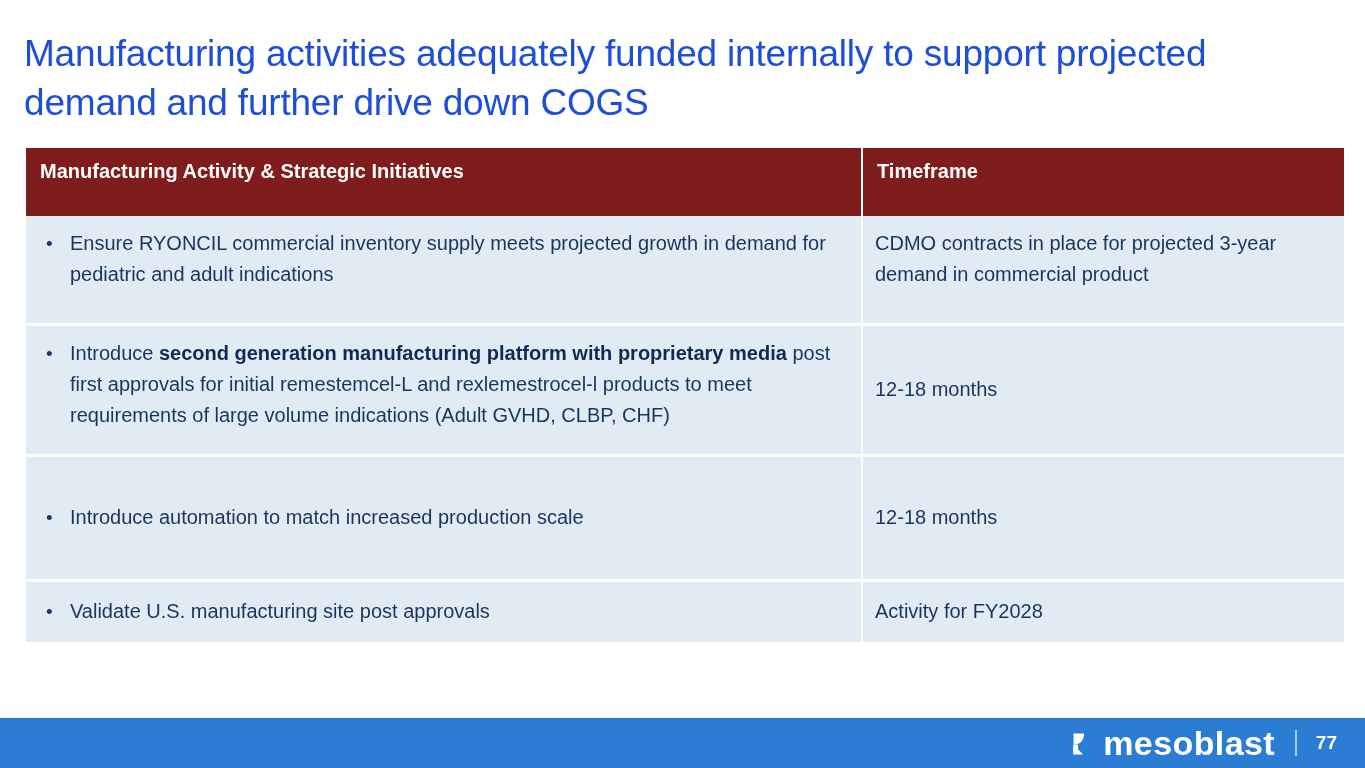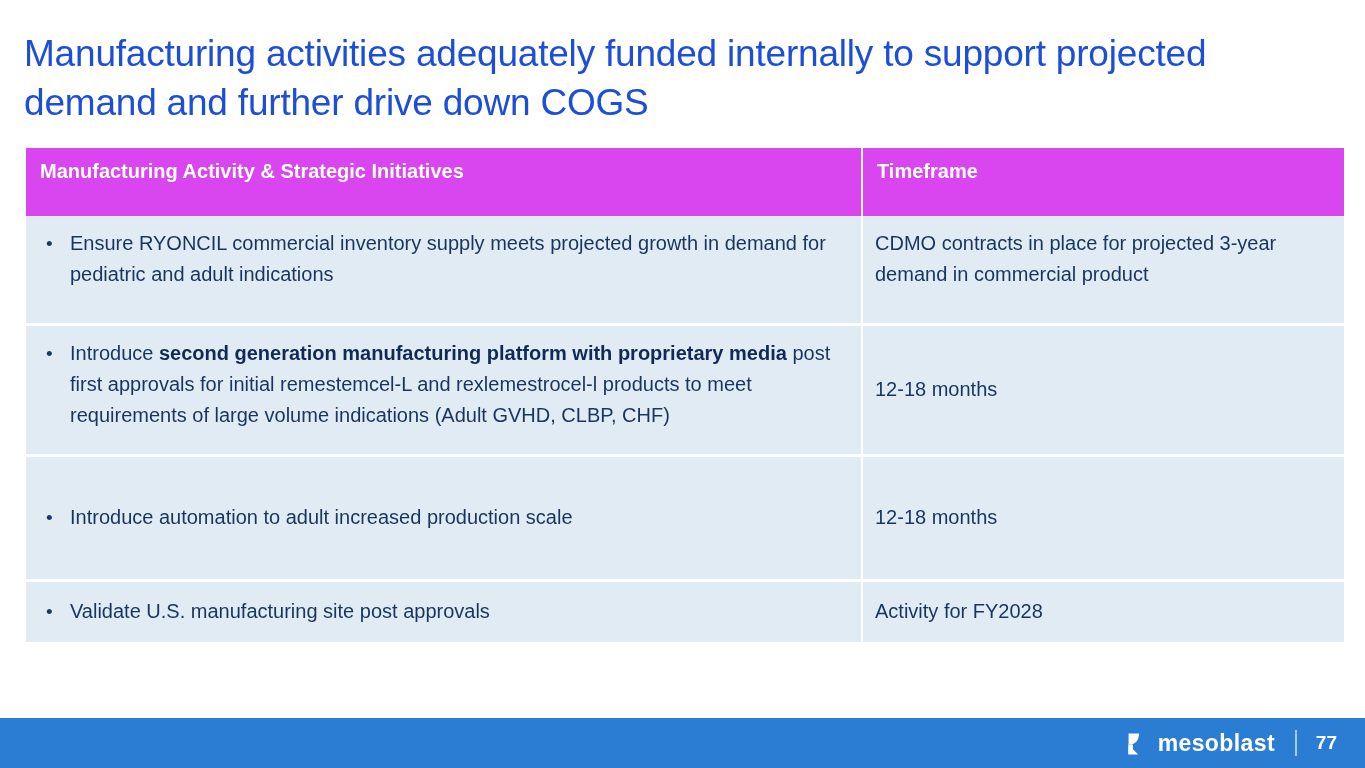--- a/index.html
+++ b/index.html
@@ -39,21 +39,21 @@
     top: 148px;
     width: 1318px;
     border-collapse: collapse;
     table-layout: fixed;
   }
 
   .table col.c1 { width: 836px; }
   .table col.c2 { width: 482px; }
 
   .table th {
-    background: #d946ef;
+    background: #7f1d1d;
     color: #ffffff;
     font-size: 20px;
     font-weight: bold;
     text-align: left;
     vertical-align: top;
     padding: 12px 14px 0 14px;
     height: 68px;
     border-right: 2px solid #ffffff;
   }
   .table th:last-child { border-right: none; }
@@ -123,21 +123,21 @@
     align-items: center;
     gap: 6px;
   }
   .logo-mark {
     width: 27px;
     height: 27px;
     display: block;
   }
   .logo-word {
     color: #ffffff;
-    font-size: 23px;
+    font-size: 34px;
     font-weight: bold;
     letter-spacing: 0.4px;
     line-height: 27px;
   }
   .footer-sep {
     width: 2px;
     height: 26px;
     background: #a8c9ea;
     margin: 0 18px 0 20px;
   }
@@ -183,21 +183,21 @@
             <span class="bullet-dot">•</span>
             <span class="bullet-text"><span>Introduce </span><b>second generation manufacturing platform with proprietary media</b><span> post first approvals for initial remestemcel-L and rexlemestrocel-l products to meet requirements of large volume indications (Adult GVHD, CLBP, CHF)</span></span>
           </div>
         </td>
         <td class="tf">12-18 months</td>
       </tr>
       <tr class="row3">
         <td class="body">
           <div class="bullet-wrap">
             <span class="bullet-dot">•</span>
-            <span class="bullet-text"><span>Introduce automation to adult increased production scale</span><b></b><span></span></span>
+            <span class="bullet-text"><span>Introduce automation to match increased production scale</span><b></b><span></span></span>
           </div>
         </td>
         <td class="tf">12-18 months</td>
       </tr>
       <tr class="row4">
         <td class="body">
           <div class="bullet-wrap">
             <span class="bullet-dot">•</span>
             <span class="bullet-text"><span>Validate U.S. manufacturing site post approvals</span><b></b><span></span></span>
           </div>

